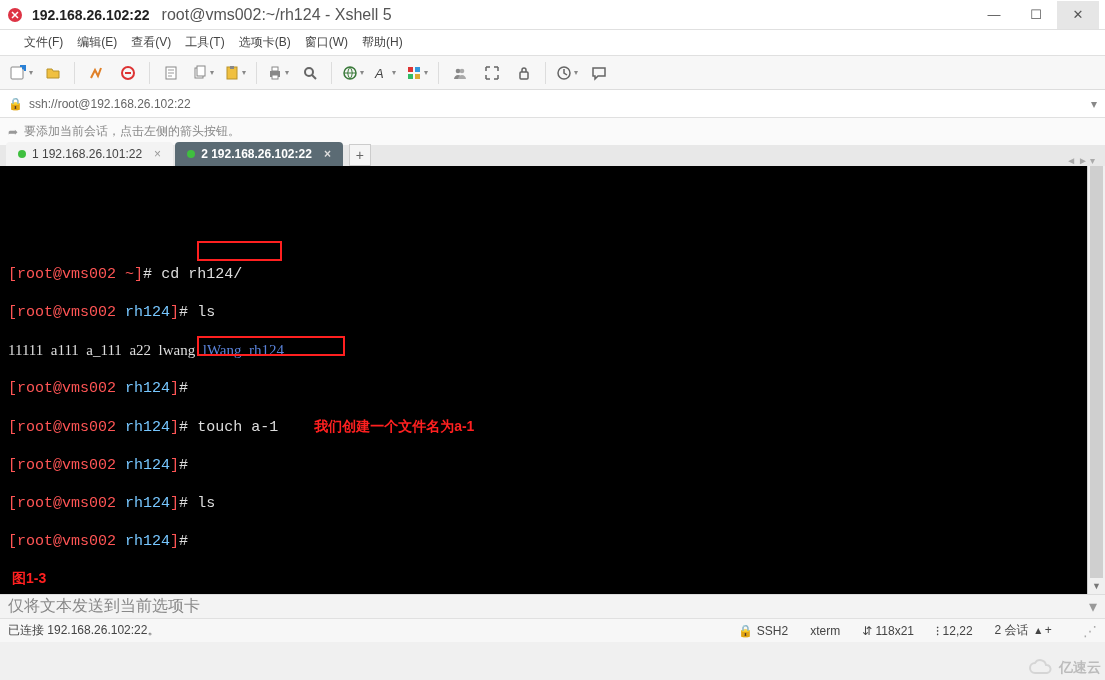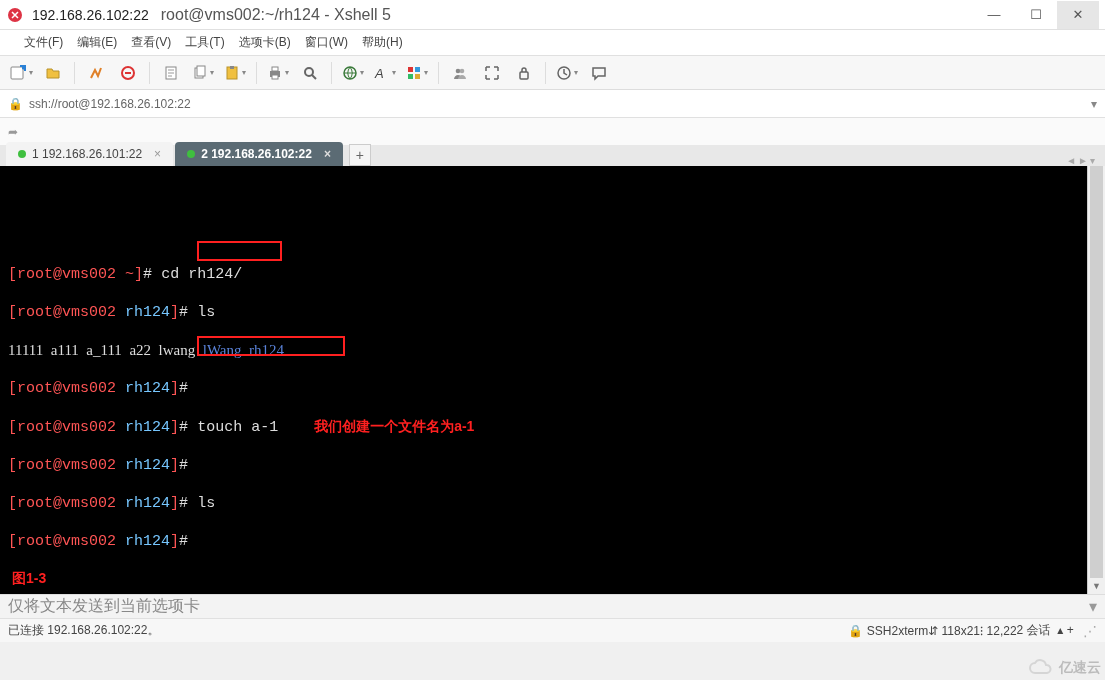--- a/index.html
+++ b/index.html
@@ -24,21 +24,21 @@
     border-bottom: 1px solid #e0e0e0;
   }
   .titlebar .app-icon {
     width: 18px; height: 18px;
     margin-right: 8px;
     display: inline-flex;
     align-items: center;
     justify-content: center;
   }
   .titlebar .host {
-    font-weight: normal;
+    font-weight: bold;
     font-size: 14px;
     color: #222;
     margin-right: 12px;
   }
   .titlebar .wtitle {
     font-size: 16px;
     color: #555;
   }
   .titlebar .win-buttons {
     margin-left: auto;
@@ -265,20 +265,21 @@
     padding: 8px 8px;
     font-size: 12px;
     color: #444;
     gap: 16px;
     position: relative;
   }
   .statusbar .st-left { }
   .statusbar .st-right {
     margin-left: auto;
     display: flex;
+    gap: 22px;
     align-items: center;
   }
   .statusbar .grip {
     color: #aaa;
     font-size: 14px;
     margin-left: 6px;
   }
 
   
   .watermark {
@@ -437,20 +438,21 @@
 </div>
 
 <div class="addrbar">
   <span class="lock">🔒</span>
   <span>ssh://root@192.168.26.102:22</span>
   <span class="ddarrow">▾</span>
 </div>
 
 <div class="hintbar">
   <span style="color:#999">➦</span>
+  <span>要添加当前会话，点击左侧的箭头按钮。</span>
 </div>
 
 <div class="tabstrip">
   <div class="tab inactive">
     <span class="dot"></span>
     <span><u style="text-decoration:none">1 192.168.26.101:22</u></span>
     <span class="close">×</span>
   </div>
   <div class="tab active">
     <span class="dot"></span>

